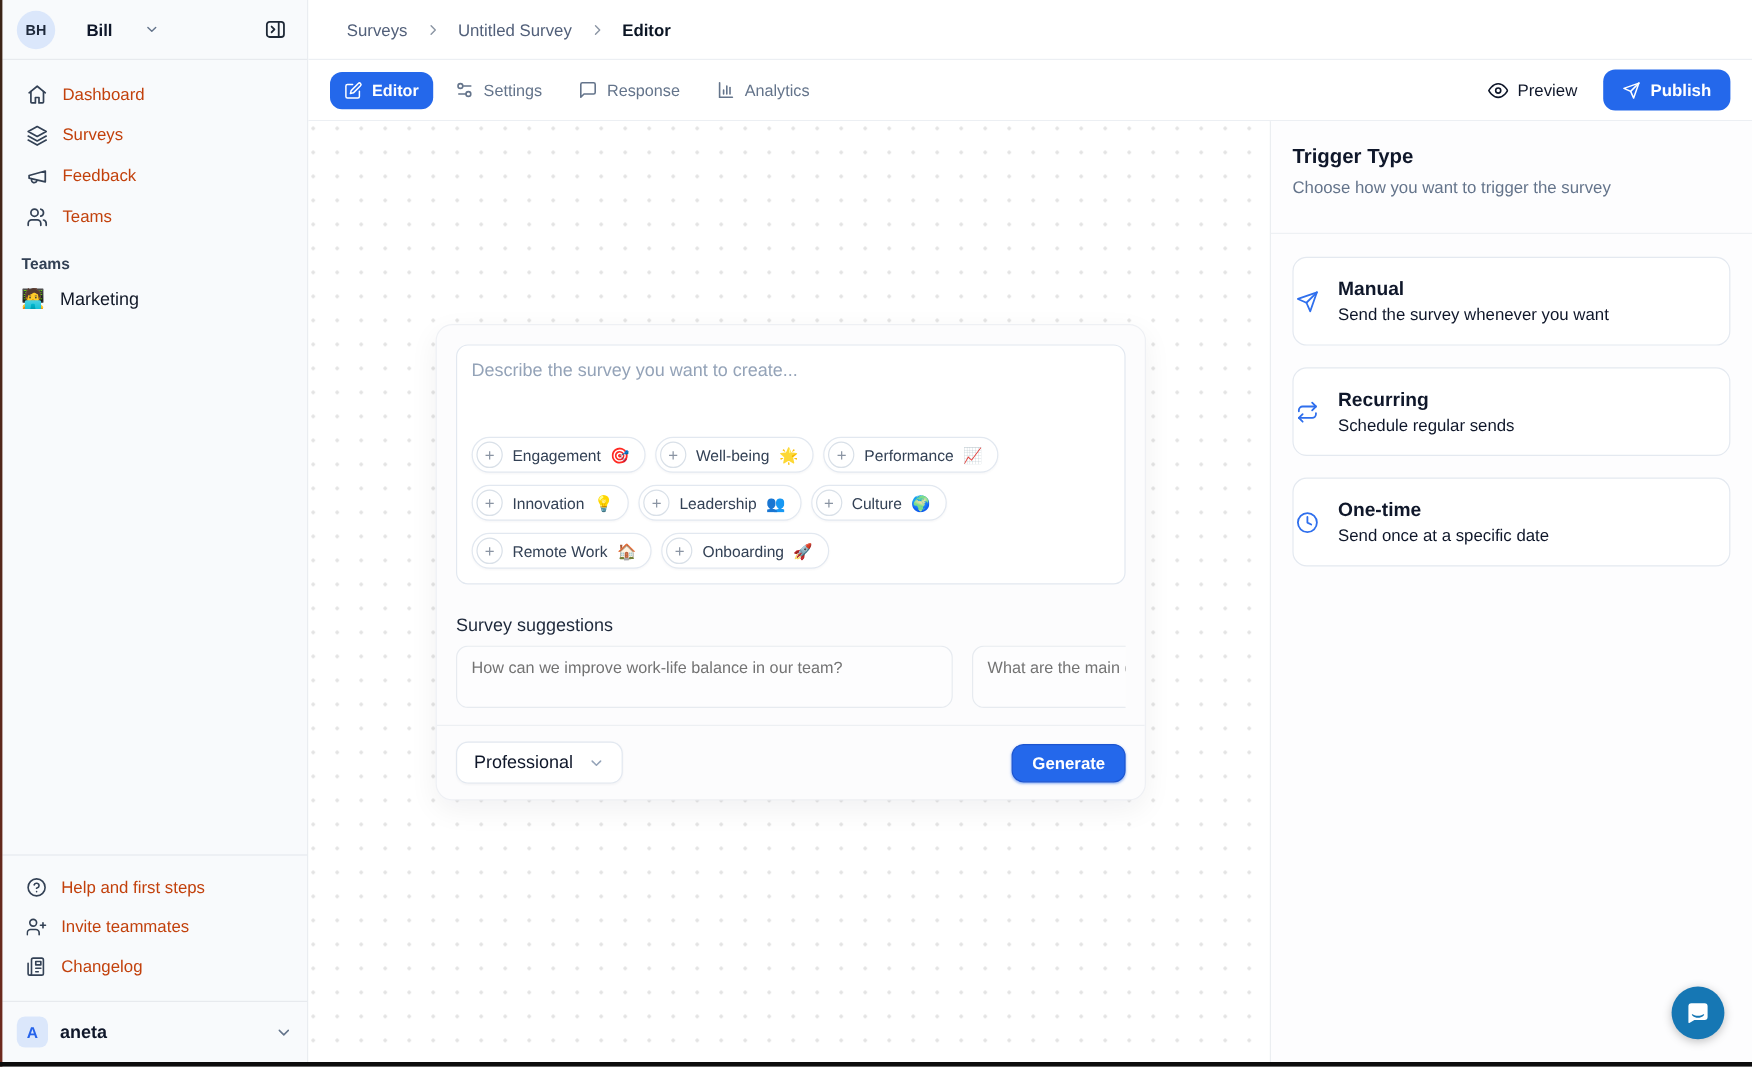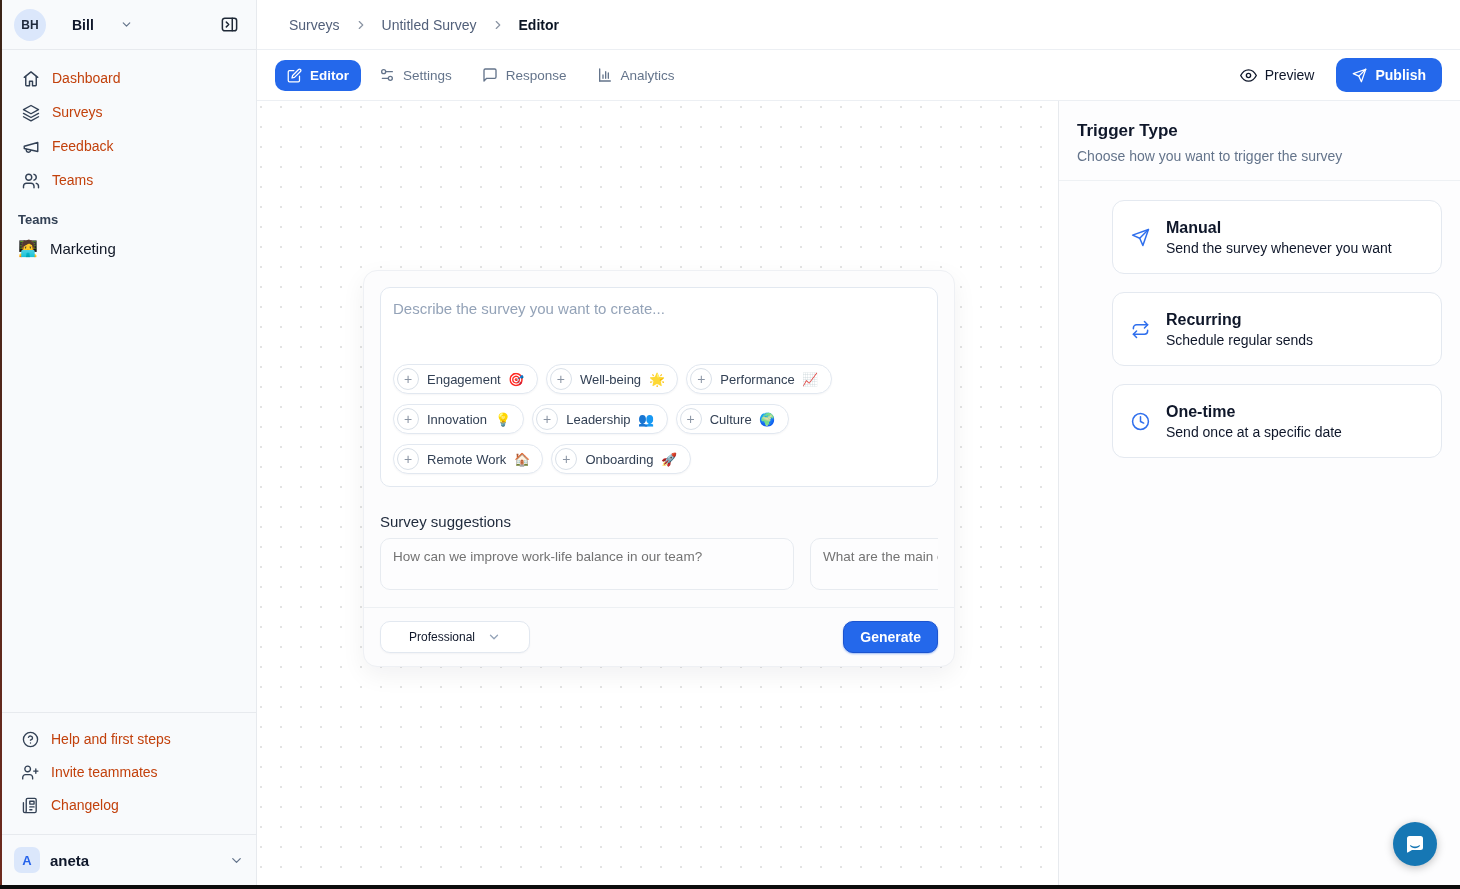--- a/index.html
+++ b/index.html
@@ -69,33 +69,33 @@
   .chip-plus { width:22px; height:22px; border-radius:50%; border:1px solid #d9e0e8; color:#8a94a3; font-size:14px;
     display:flex; align-items:center; justify-content:center; background:#fff; }
   .chip .emoji { font-size:13px; }
 
   .sugg-title { font-size:15px; font-weight:normal; color:#1e293b; margin:26px 16px 8px; }
   .sugg-row { display:flex; gap:16px; margin:0 16px; overflow:hidden; }
   .sugg-card { flex:0 0 414px; height:52px; background:#fdfdfe; border:1px solid #e7ebf0; border-radius:10px;
     padding:10px 12px; font-size:13.5px; color:#737373; cursor:pointer; }
   .builder-footer { margin-top:auto; border-top:1px solid #edf0f3; padding:13px 16px; display:flex; align-items:center; justify-content:space-between; }
   .tone-select { display:flex; align-items:center; gap:12px; background:#fff; border:1px solid #e2e8f0; border-radius:10px;
-    padding:8px 28px; font-size:12px; color:#0f172a; cursor:pointer; box-shadow:0 1px 2px rgba(15,23,42,.04); }
+    padding:8px 14px; font-size:15px; color:#0f172a; cursor:pointer; box-shadow:0 1px 2px rgba(15,23,42,.04); }
   .tone-select .chev { color:#94a3b8; display:flex; }
   .generate-btn { background:#2468eb; border:1px solid #1c54cf; color:#fff; font-weight:bold; font-size:14px;
     border-radius:10px; padding:7px 16px; cursor:pointer; box-shadow:0 1px 2px rgba(36,104,235,.45); }
 
   
   .panel { width:402px; background:#fdfdfe; border-left:1px solid #e7eaee; display:flex; flex-direction:column; }
-  .panel-head { padding:20px 18px 16px; border-bottom:1px solid #eef1f4; }
+  .panel-head { padding:20px 18px 30px; border-bottom:1px solid #eef1f4; }
   .panel-title { font-size:17px; font-weight:bold; color:#0f172a; }
   .panel-sub { font-size:14px; color:#64748b; margin-top:7px; }
   .panel-cards { padding:19px 18px; display:flex; flex-direction:column; gap:18px; }
-  .trig-card { background:#fff; border:1px solid #e4e9f0; border-radius:12px; padding:16px 18px;
-    display:flex; align-items:center; gap:16px; min-height:74px; cursor:pointer;margin-left:35px; }
+  .trig-card { background:#fff; border:1px solid #e4e9f0; border-radius:12px; padding:16px 2px;
+    display:flex; align-items:center; gap:16px; min-height:74px; cursor:pointer; }
   .trig-card .ico { color:#2f6fed; display:flex; flex:0 0 auto; }
   .trig-title { font-size:16px; font-weight:bold; color:#0f172a; }
   .trig-desc { font-size:14px; color:#0f172a; margin-top:3px; }
 
   
   .chat-fab { position:absolute; right:23px; bottom:23px; width:44px; height:44px; border-radius:50%;
     background:#1677b4; display:flex; align-items:center; justify-content:center; cursor:pointer;
     box-shadow:0 2px 8px rgba(0,0,0,.25); z-index:60; }
 
   svg { display:block; }

